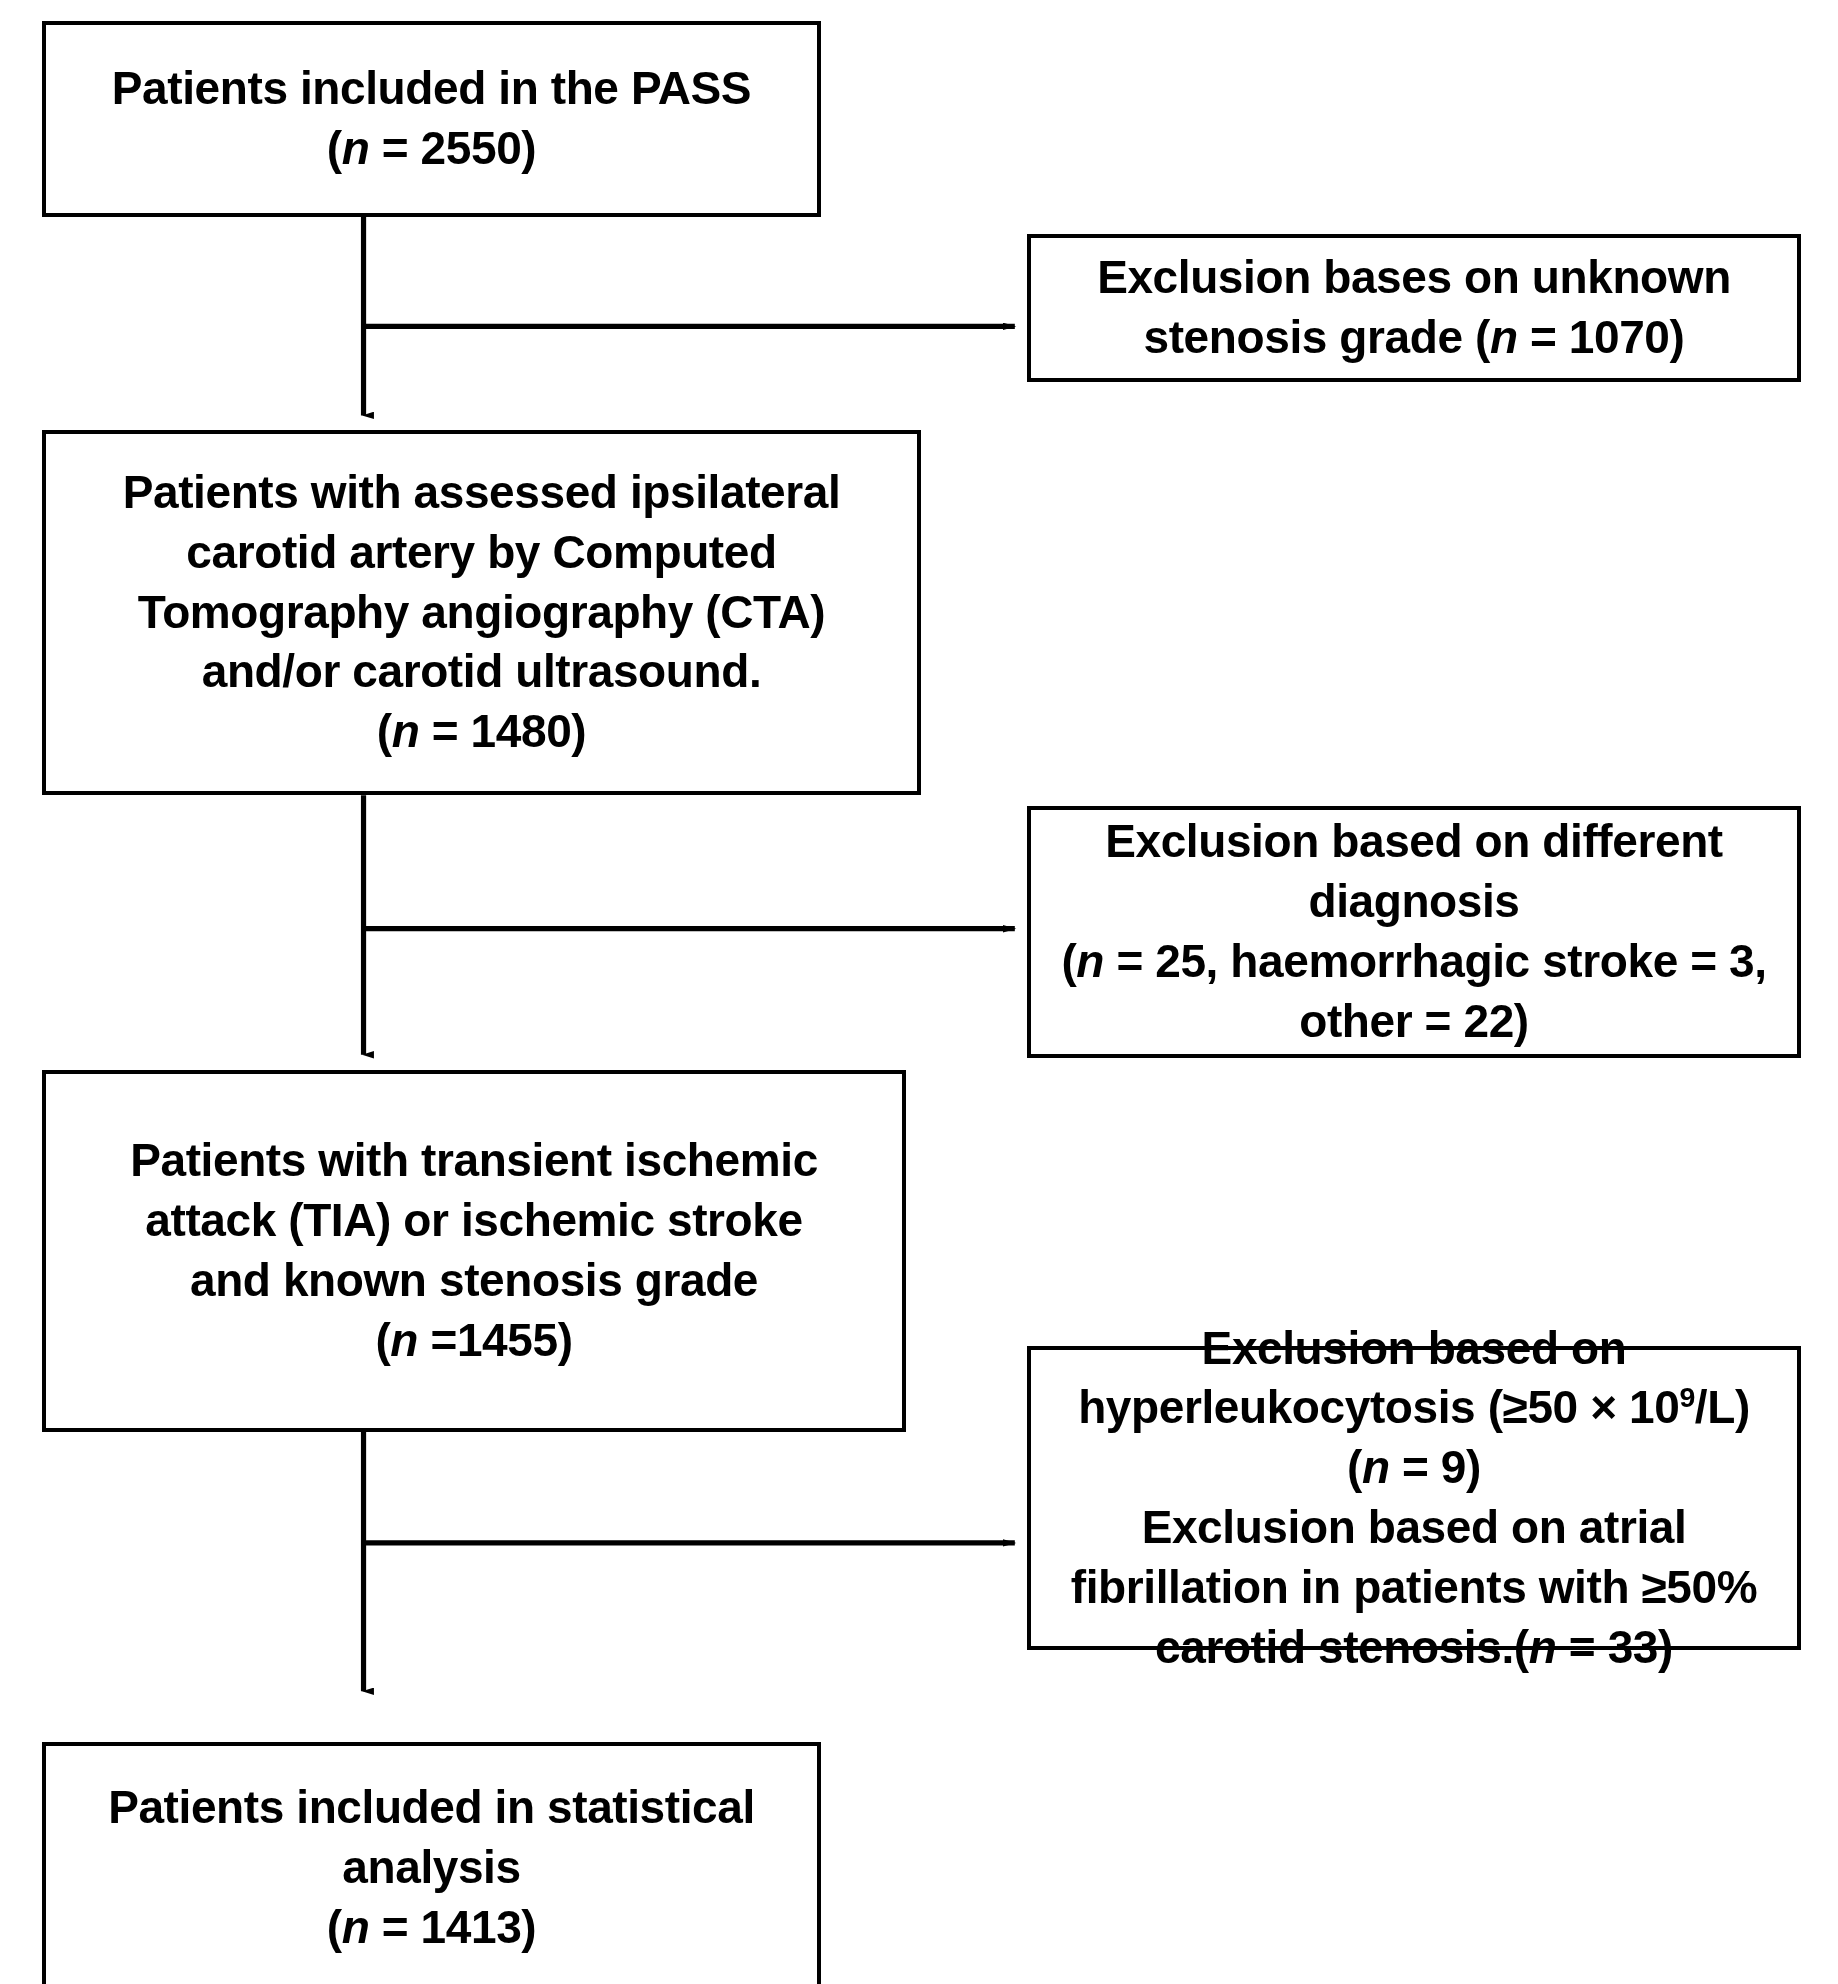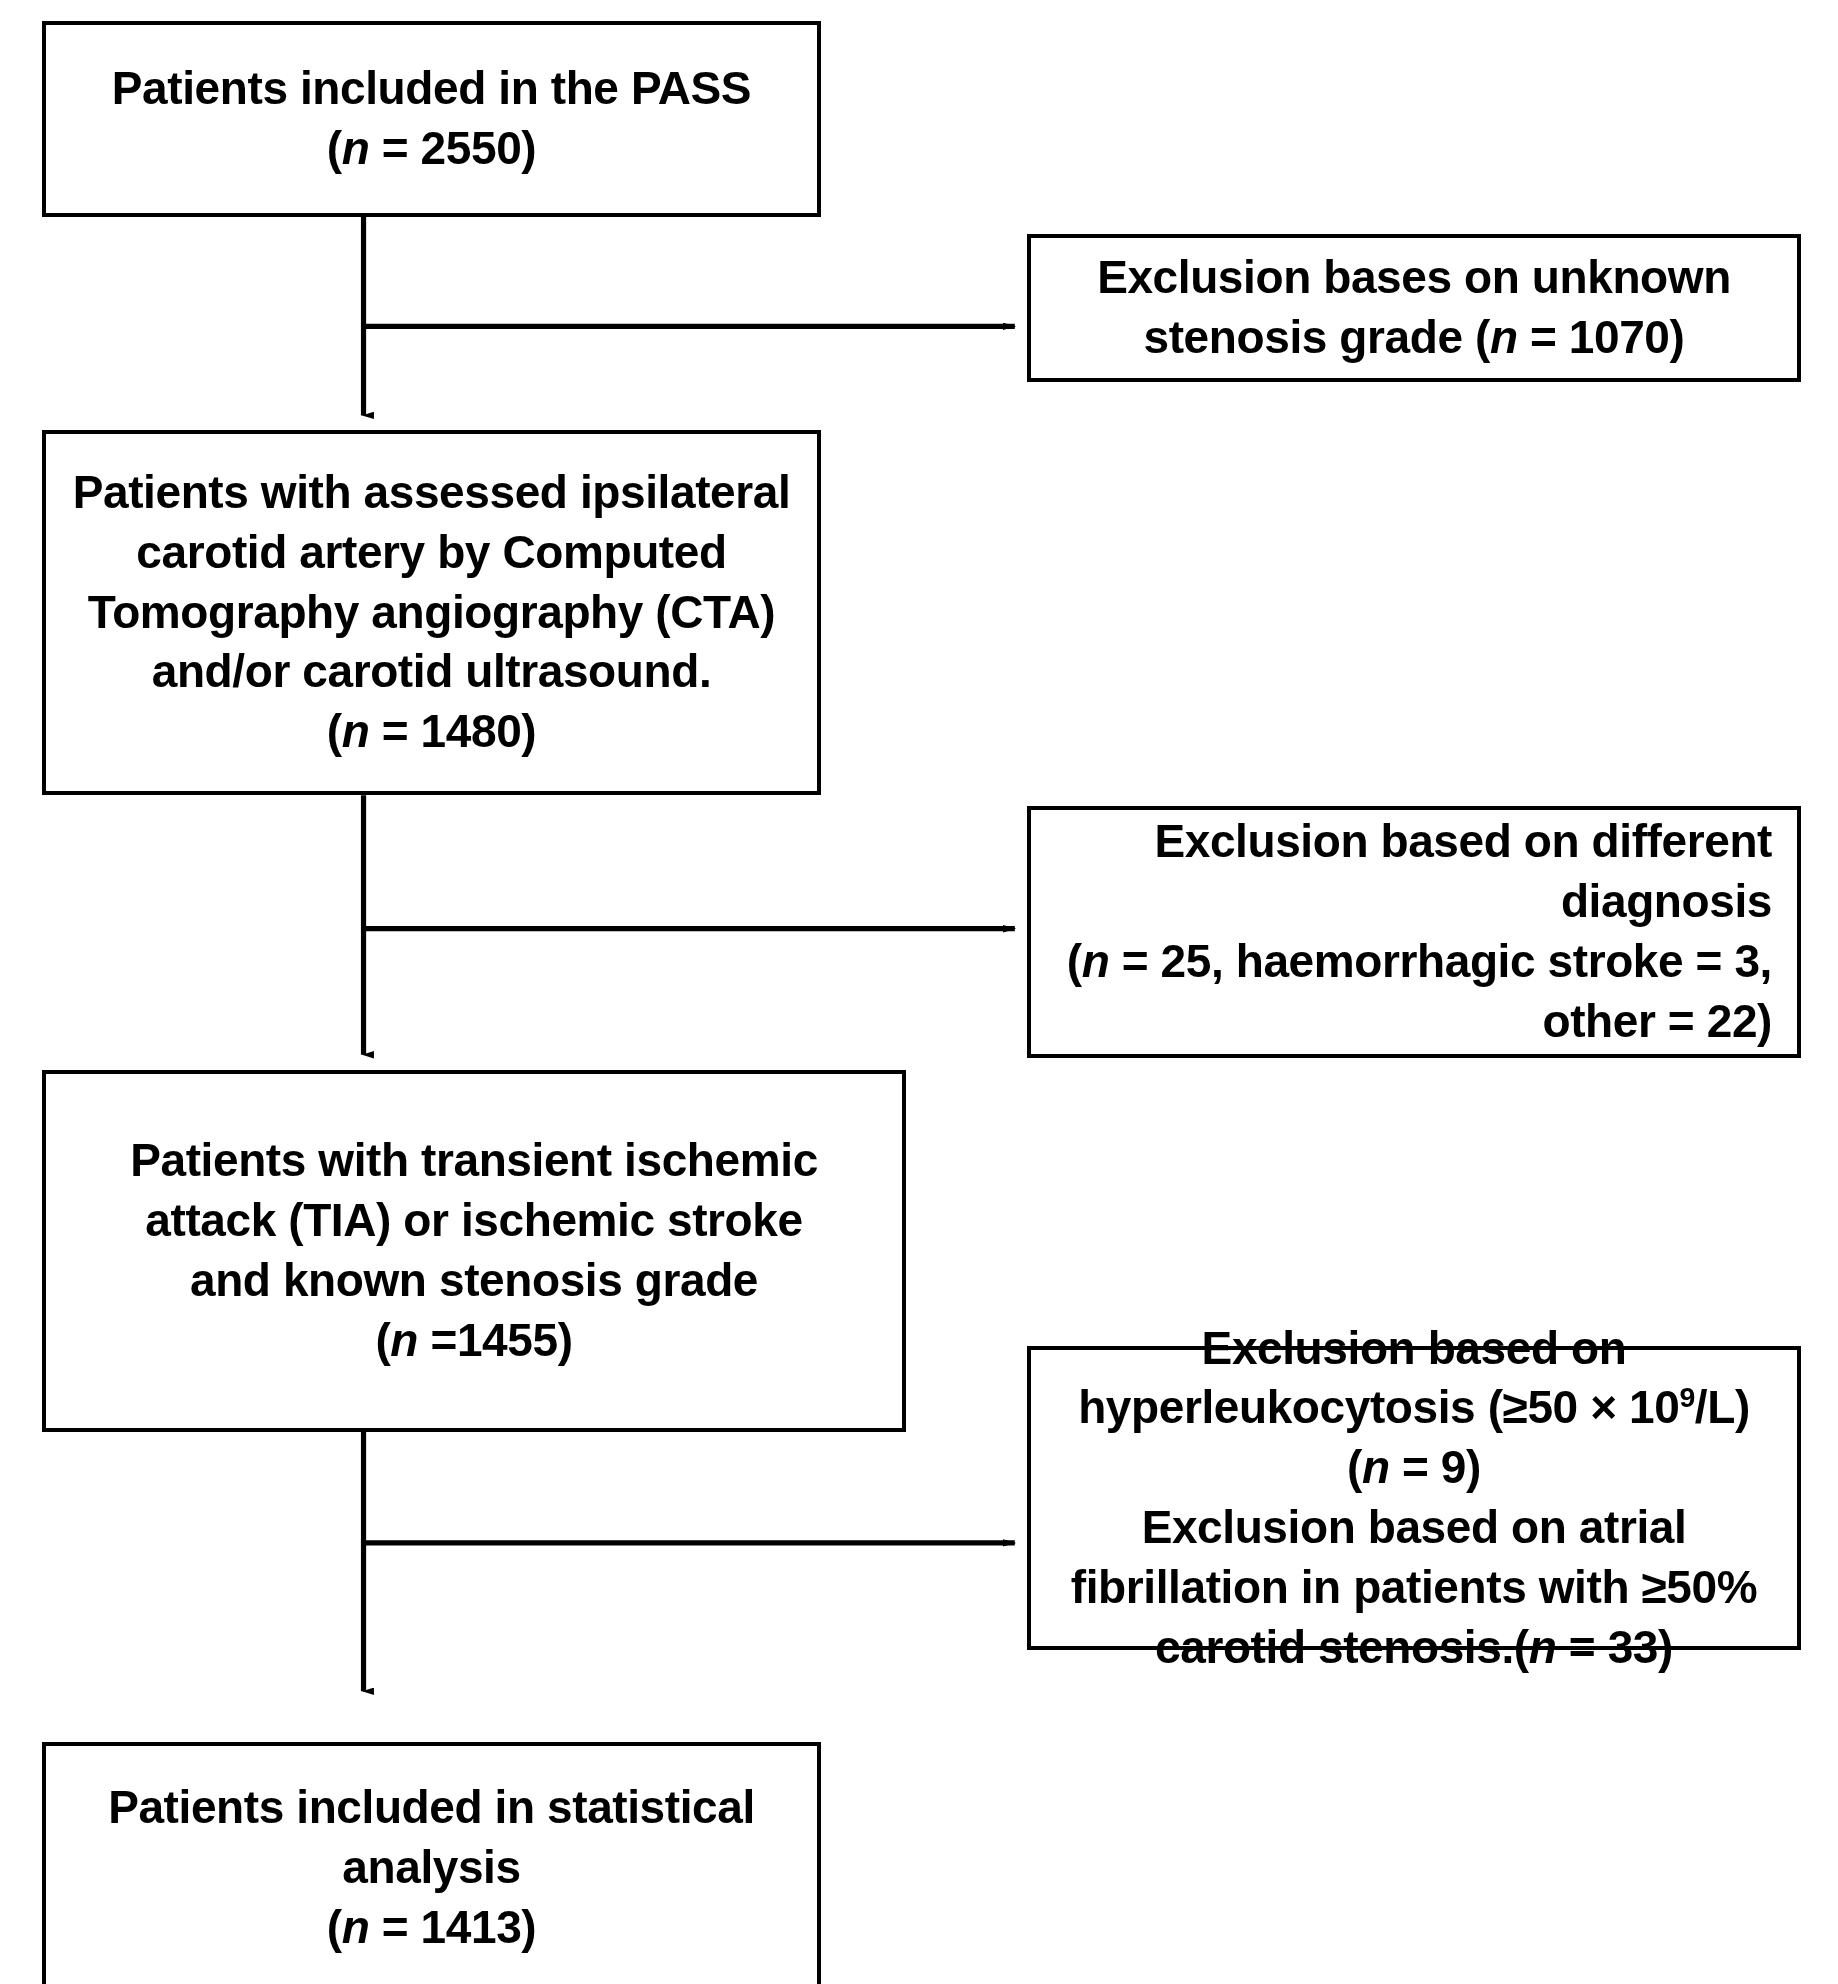--- a/index.html
+++ b/index.html
@@ -46,27 +46,27 @@
     line-height: 1.30;
     letter-spacing: -0.4px;
     padding: 0 19px;
     box-sizing: border-box;
     white-space: pre-line;
   }
   .node .node-text .ital { font-style: italic; }
 
   
   #node-pass            { left: 42px;  top: 21px;   width: 779px; height: 196px; }
-  #node-assessed        { left: 42px;  top: 430px;  width: 779px; height: 365px; }
+  #node-assessed        { left: 42px;  top: 430px;  width: 879px; height: 365px; }
   #node-tia             { left: 42px;  top: 1070px; width: 864px; height: 362px; }
   #node-analysis        { left: 42px;  top: 1706px; width: 779px; height: 252px; margin-top: 36px; }
 
   
   #node-excl-stenosis   { left: 1027px; top: 234px;  width: 774px; height: 148px; }
-  #node-excl-diagnosis  { left: 1027px; top: 806px; width: 774px; height: 252px; text-align: right; }
+  #node-excl-diagnosis  { left: 1027px; top: 806px; width: 774px; height: 252px; }
   #node-excl-hyperleuk  { left: 1027px; top: 1346px; width: 774px; height: 304px; }
 
   #node-excl-stenosis .node-text,
   #node-excl-diagnosis .node-text,
   #node-excl-hyperleuk .node-text { padding: 0 25px; }
 
   sup { font-size: 0.62em; vertical-align: super; line-height: 0; }
 </style>
 </head>
 <body>

